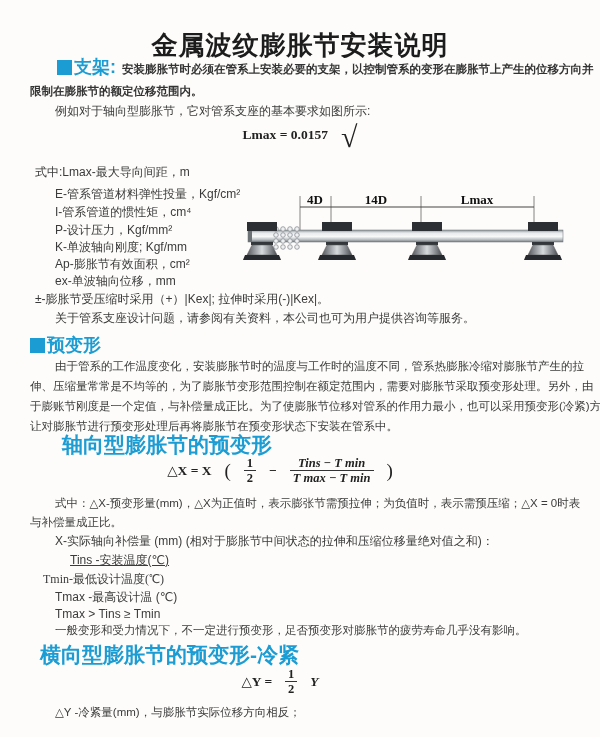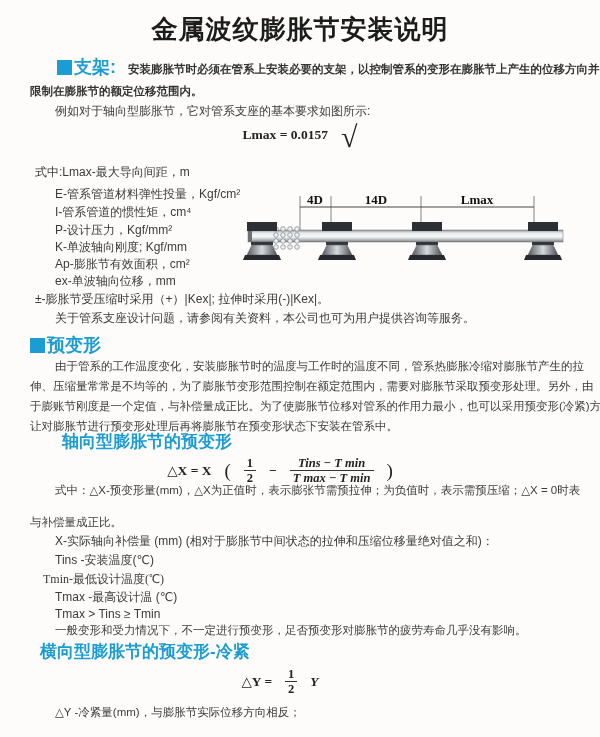--- a/index.html
+++ b/index.html
@@ -6,34 +6,34 @@
   body{
     width:600px;height:737px;
     background:#fdfcfa;
     font-family:"Liberation Sans","DejaVu Sans",sans-serif;
     color:#3b3b3b;
     position:relative;
     overflow:hidden;
   }
   .abs{position:absolute;white-space:nowrap;line-height:1.35;}
   .title{
-    top:12px;left:0;width:600px;text-align:center;
+    top:28px;left:0;width:600px;text-align:center;
     font-size:26px;font-weight:bold;color:#1c1c1c;letter-spacing:1px;
     font-family:"Liberation Sans","DejaVu Sans",sans-serif;
   }
   .sec-head{display:flex;align-items:baseline;}
   .sq{
     display:inline-block;width:15px;height:15px;background:#1b9cd3;
     align-self:center;margin-right:2px;
   }
   .sec-head-label{font-size:18px;font-weight:bold;color:#1b9cd3;}
   .body-txt{font-size:12px;color:#3b3b3b;}
   .body-sm{font-size:11.5px;color:#3b3b3b;}
-  .bold-intro{font-size:11.5px;font-weight:bold;color:#333;margin-left:12px;}
-  .blue-sub{font-size:17px;font-weight:bold;color:#1b9cd3;}
+  .bold-intro{font-size:11.5px;font-weight:bold;color:#333;margin-left:6px;}
+  .blue-sub{font-size:21px;font-weight:bold;color:#1b9cd3;}
   .formula{
     display:flex;justify-content:center;align-items:center;gap:13px;
     font-family:"Liberation Serif","DejaVu Serif",serif;
     font-size:13.5px;color:#222;font-weight:bold;
   }
   .frac{display:inline-flex;flex-direction:column;text-align:center;line-height:1.15;font-size:12.5px;}
   .frac .num{border-bottom:1px solid #333;padding:0 3px;}
   .frac .den{padding:0 3px;}
   .fi{font-style:italic;}
   .sqrt{display:inline-flex;align-items:flex-start;}
@@ -168,24 +168,24 @@
     <span class="den">2</span>
   </span>
   <span>−</span>
   <span class="frac">
     <span class="num fi">Tins − T min</span>
     <span class="den fi">T max − T min</span>
   </span>
   <span class="paren">)</span>
 </div>
 
-<div class="abs body-sm" style="top:483px;left:55px;">式中：△X-预变形量(mm)，△X为正值时，表示膨张节需预拉伸；为负值时，表示需预压缩；△X = 0时表</div>
+<div class="abs body-sm" style="top:496px;left:55px;">式中：△X-预变形量(mm)，△X为正值时，表示膨张节需预拉伸；为负值时，表示需预压缩；△X = 0时表</div>
 <div class="abs body-sm" style="top:515px;left:30px;">与补偿量成正比。</div>
 <div class="abs body-txt" style="top:533px;left:55px;">X-实际轴向补偿量 (mm) (相对于膨胀节中间状态的拉伸和压缩位移量绝对值之和)：</div>
-<div class="abs body-txt" style="top:552px;left:55px;">Tins -安装温度(℃)</div>
+<div class="abs body-txt" style="top:552px;left:70px;text-decoration:underline;">Tins -安装温度(℃)</div>
 <div class="abs body-txt" style="top:571px;left:43px;font-family:Liberation Serif, serif;">Tmin-最低设计温度(℃)</div>
 <div class="abs body-txt" style="top:589px;left:55px;">Tmax -最高设计温 (℃)</div>
 <div class="abs body-txt" style="top:606px;left:55px;">Tmax &gt; Tins ≥ Tmin</div>
 <div class="abs body-sm" style="top:623px;left:55px;">一般变形和受力情况下，不一定进行预变形，足否预变形对膨胀节的疲劳寿命几乎没有影响。</div>
 
 <div class="abs blue-sub" style="top:641px;left:40px;">横向型膨胀节的预变形-冷紧</div>
 
 <div class="abs formula" style="top:667px;left:0;width:560px;">
   <span>△Y =</span>
   <span class="frac">

